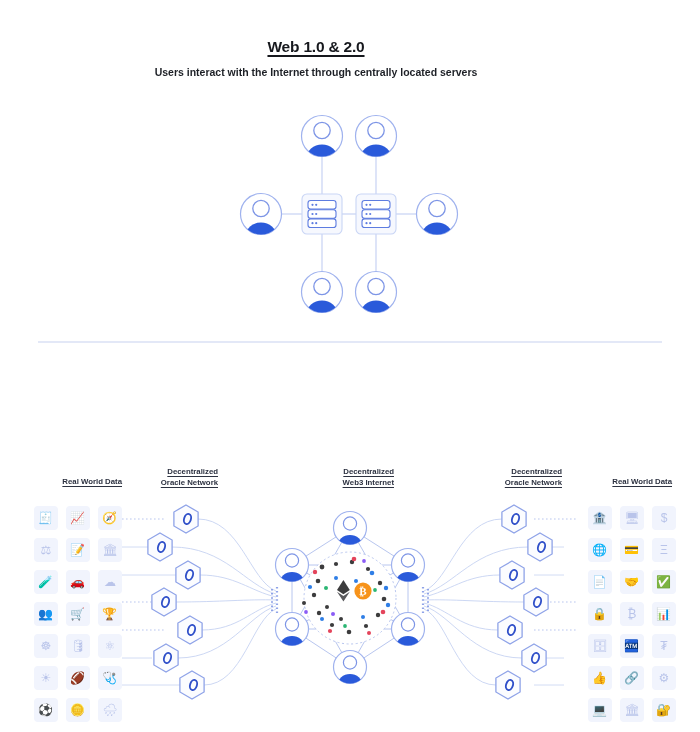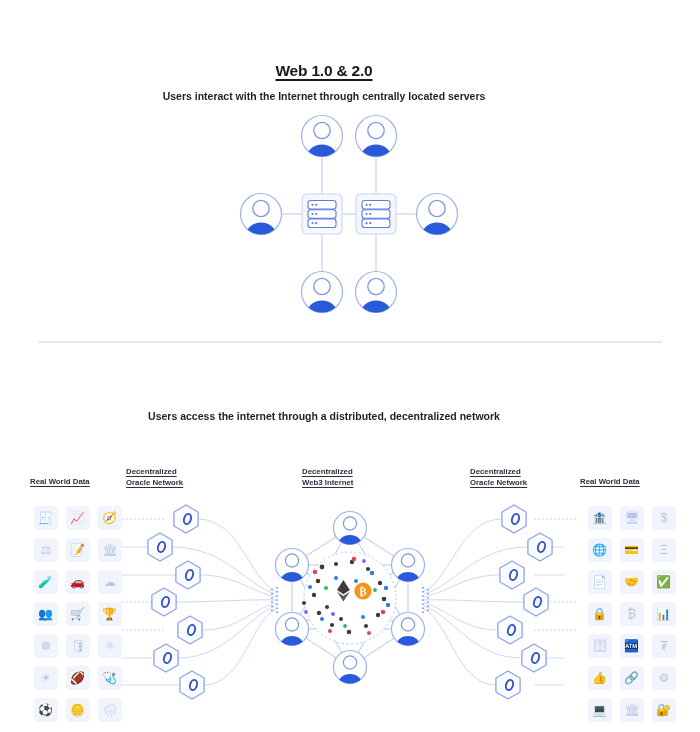--- a/index.html
+++ b/index.html
@@ -4,21 +4,21 @@
 <style>
   html,body{margin:0;padding:0;}
   body{
     width:700px;height:732px;
     background:#ffffff;
     font-family:"Liberation Sans", sans-serif;
     color:#14161a;
     overflow:hidden;
     position:relative;
   }
-  .section{position:absolute;left:8px;width:632px;margin-top:24px;}
+  .section{position:absolute;left:0;width:632px;}
   .sec-title{
     text-align:center;
     font-size:15.5px;
     font-weight:700;
     letter-spacing:-0.2px;
     color:#16181d;
     text-decoration:underline;
     text-underline-offset:3px;
     text-decoration-thickness:1.5px;
   }
@@ -33,21 +33,21 @@
   .divider{
     position:absolute;
     left:38px;top:341px;width:624px;height:1.5px;
     background:#e3e8f7;
   }
   
   .canvas{position:absolute;left:0;}
   
   .col-label{
     position:absolute;
-    text-align:left;
+    text-align:right;
     font-size:7.8px;
     font-weight:600;
     line-height:1.45;
     color:#2c3140;
     text-decoration:underline;
     text-underline-offset:2px;
     text-decoration-thickness:0.8px;
     white-space:pre-line;
   }
   
@@ -132,22 +132,20 @@
       <use href="#avatar" x="322" y="180"></use>
     </g>
   <g>
       <use href="#avatar" x="376" y="180"></use>
     </g>
 </svg>
 
 <div class="divider"></div>
 
 <div class="section" style="top:376px;">
-  <div class="sec-sub">Users access the internet through a
-distributed, decentralized network</div>
 </div>
 
 <div class="col-label" style="left:30px;top:476px;width:92px;">Real World Data</div>
 <div class="col-label" style="left:126px;top:466px;width:92px;">Decentralized
 Oracle Network</div>
 <div class="col-label" style="left:302px;top:466px;width:92px;">Decentralized
 Web3 Internet</div>
 <div class="col-label" style="left:470px;top:466px;width:92px;">Decentralized
 Oracle Network</div>
 <div class="col-label" style="left:580px;top:476px;width:92px;">Real World Data</div>

